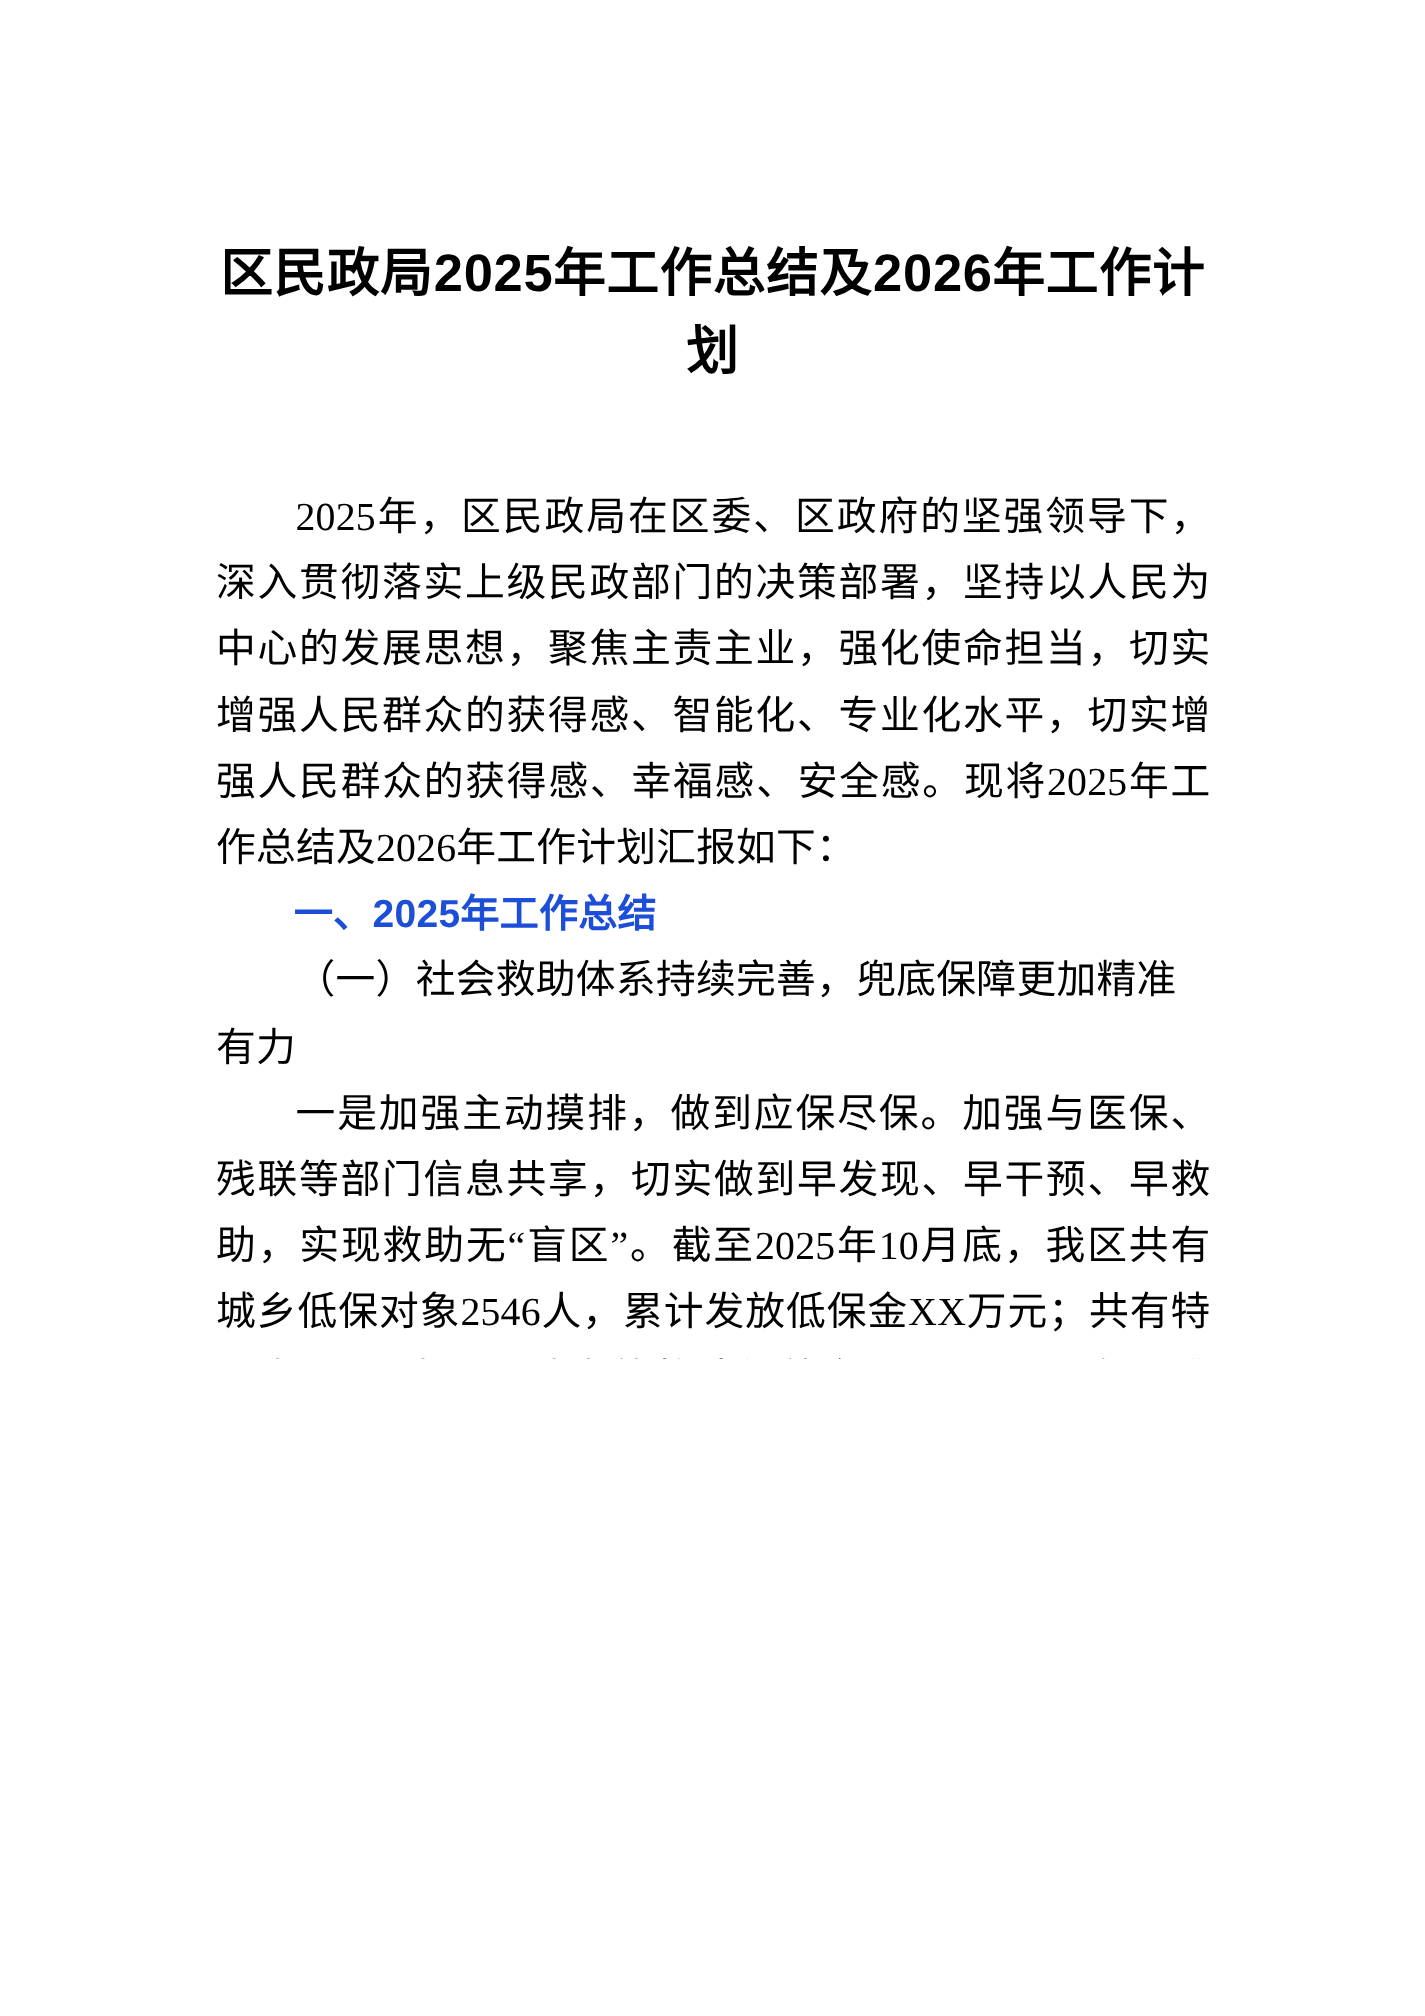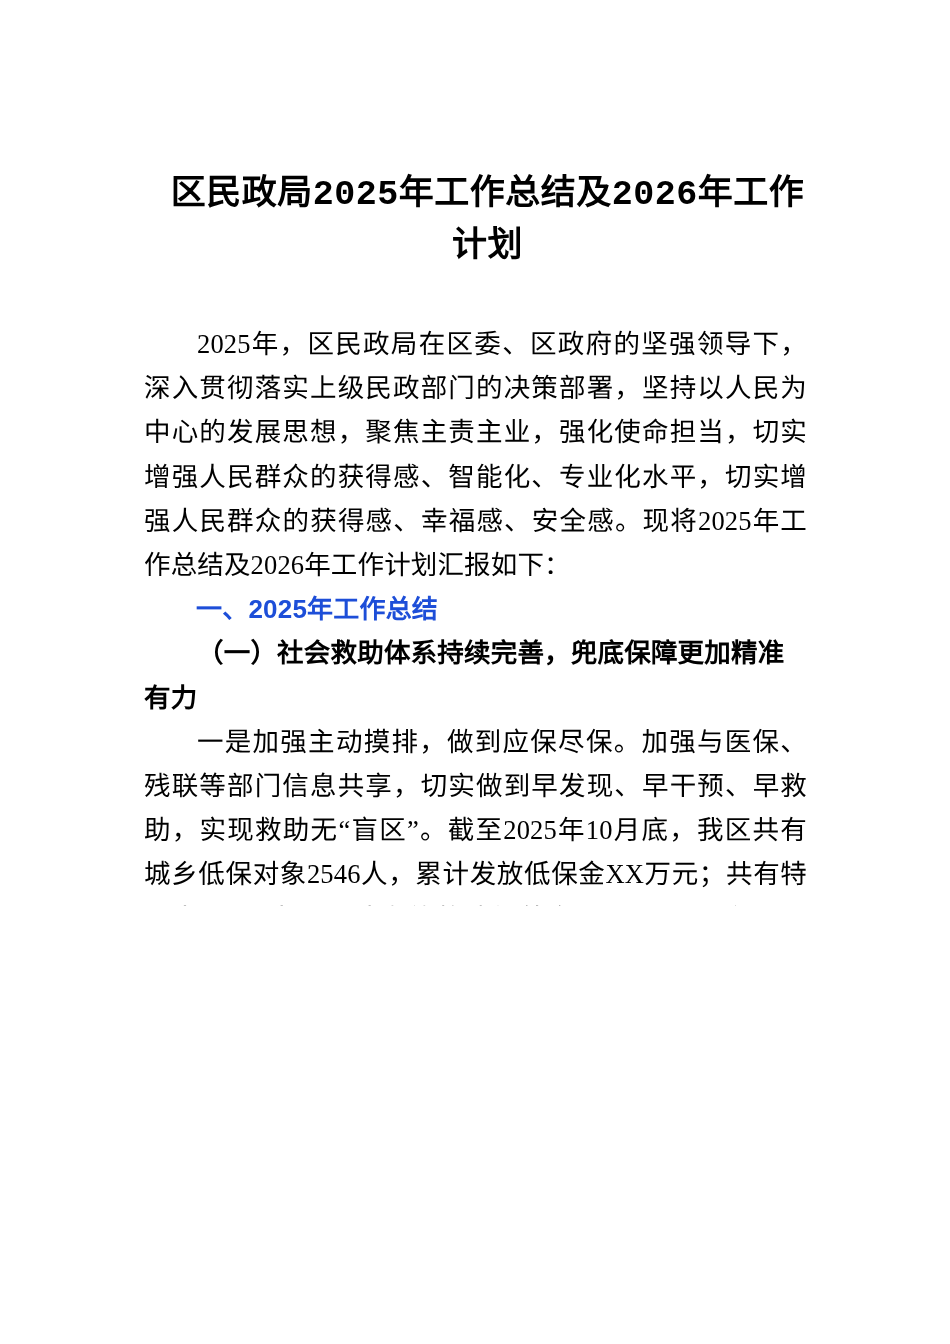--- a/index.html
+++ b/index.html
@@ -32,28 +32,28 @@
 
   .content {
     position: absolute;
     left: 144px;
     top: 0;
     width: 663px;
   }
 
   
   .doc-title {
-    margin: 12px;
+    margin: 0;
     padding: 0;
     position: absolute;
     top: 157px;
     left: 0;
     width: 663px;
     text-align: center;
-    font-family: Liberation Mono, monospace;
+    font-family: Liberation Sans, sans-serif;
     font-weight: 700;
     font-size: 35px;
     line-height: 52px;
     letter-spacing: 0.5px;
     color: #000000;
   }
 
   
   .body-block {
     position: absolute;
@@ -88,21 +88,21 @@
     text-align: left;
     letter-spacing: 0.2px;
     color: #1d4ed8;
   }
 
   
   p.h2-line {
     margin: 0;
     padding: 0;
     font-family: "Liberation Serif", "DejaVu Serif", serif;
-    font-weight: 700;
+    font-weight: 400;
     font-size: 26.5px;
     line-height: 44.2px;
     text-indent: 2em;
     text-align: left;
     letter-spacing: 0.2px;
     color: #000000;
   }
 
   
   p.para.clipped {

